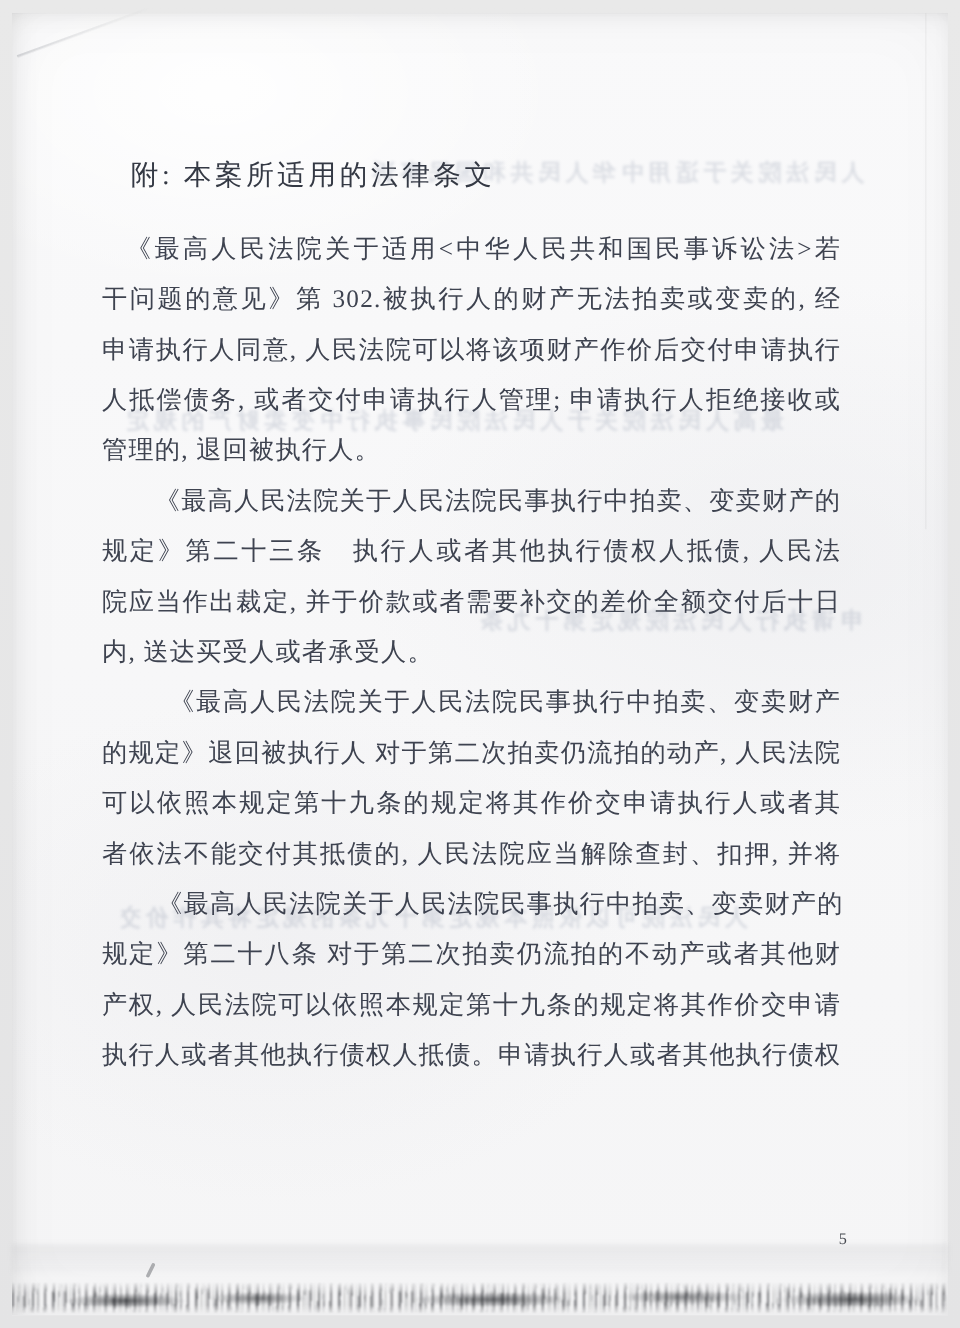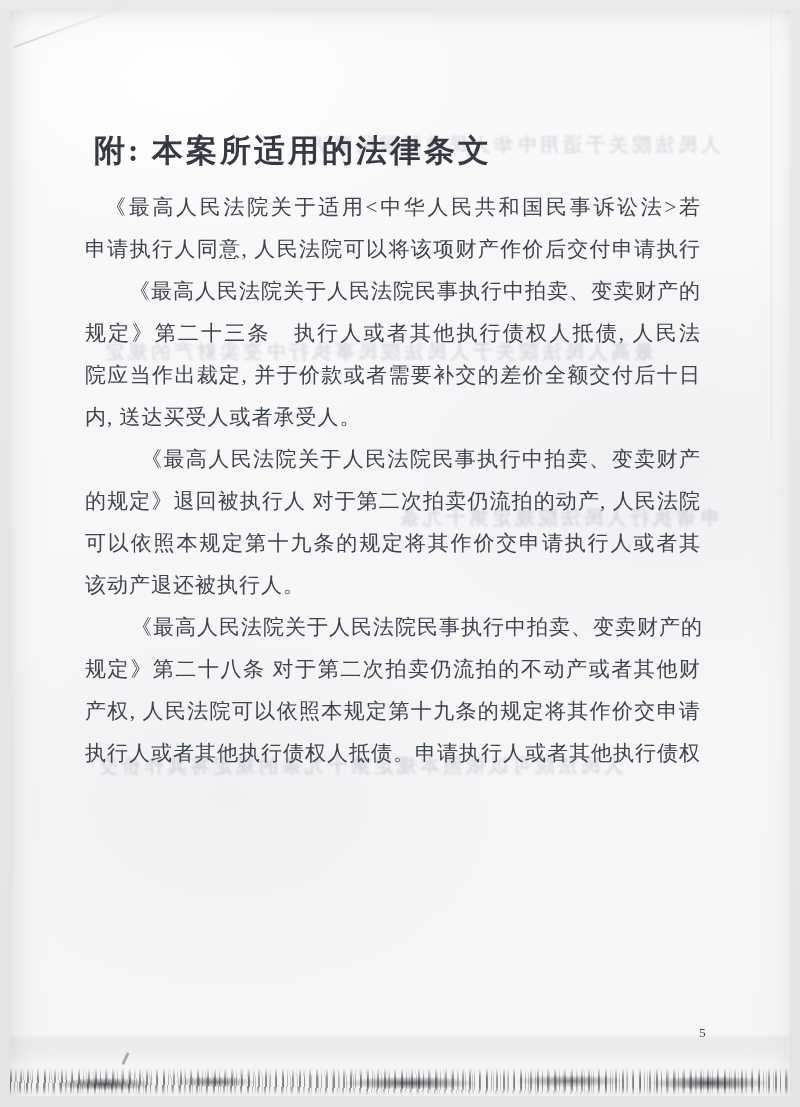--- a/index.html
+++ b/index.html
@@ -26,22 +26,22 @@
   .crease-topleft{
     position:absolute;left:14px;top:46px;width:118px;height:2px;
     background:linear-gradient(90deg, rgba(90,95,105,.22), rgba(90,95,105,0));
     transform:rotate(-20deg);transform-origin:left top;filter:blur(.6px);
   }
   .crease-right{
     position:absolute;left:771px;top:11px;width:1px;height:430px;
     background:rgba(60,65,75,.06);
   }
   .doc-title{
-    position:absolute;left:94px;top:130px;
-    font-size:31px;font-weight:700;letter-spacing:3px;color:#343944;
+    position:absolute;left:109px;top:130px;
+    font-size:23px;font-weight:400;letter-spacing:3px;color:#343944;
     white-space:nowrap;
   }
   .body-text{
     position:absolute;left:85px;top:186px;width:616px;
     font-size:21px;line-height:42px;color:#3e4350;
     letter-spacing:1px;
   }
   .line{
     height:42px;overflow:hidden;white-space:nowrap;
     text-align:justify;text-align-last:justify;
@@ -100,31 +100,34 @@
 
   <div class="bleed b1">人民法院关于适用中华人民共和国民事诉讼法若干问题</div>
   <div class="bleed b2">最高人民法院关于人民法院民事执行中变卖财产的规定第十条</div>
   <div class="bleed b3">申请执行人民法院规定第十九条</div>
   <div class="bleed b4">人民法院可以依照本规定第十九条的规定将其作价交申请执行</div>
 
   <div class="doc-title">附: 本案所适用的法律条文</div>
 
   <div class="body-text">
     <div class="line ps1">《最高人民法院关于适用&lt;中华人民共和国民事诉讼法&gt;若</div>
+    <div class="line">干问题的意见》第 302.被执行人的财产无法拍卖或变卖的, 经</div>
     <div class="line">申请执行人同意, 人民法院可以将该项财产作价后交付申请执行</div>
+    <div class="line">人抵偿债务, 或者交付申请执行人管理; 申请执行人拒绝接收或</div>
+    <div class="line pe">管理的, 退回被执行人。</div>
 
     <div class="line ps2">《最高人民法院关于人民法院民事执行中拍卖、变卖财产的</div>
     <div class="line">规定》第二十三条　执行人或者其他执行债权人抵债, 人民法</div>
     <div class="line">院应当作出裁定, 并于价款或者需要补交的差价全额交付后十日</div>
     <div class="line pe">内, 送达买受人或者承受人。</div>
 
     <div class="line ps3">《最高人民法院关于人民法院民事执行中拍卖、变卖财产</div>
     <div class="line">的规定》退回被执行人 对于第二次拍卖仍流拍的动产, 人民法院</div>
     <div class="line">可以依照本规定第十九条的规定将其作价交申请执行人或者其</div>
-    <div class="line pe">该动产退还被执行人。</div>
+    <div class="line">者依法不能交付其抵债的, 人民法院应当解除查封、扣押, 并将</div>
 
     <div class="line ps4">《最高人民法院关于人民法院民事执行中拍卖、变卖财产的</div>
     <div class="line">规定》第二十八条 对于第二次拍卖仍流拍的不动产或者其他财</div>
     <div class="line">产权, 人民法院可以依照本规定第十九条的规定将其作价交申请</div>
     <div class="line">执行人或者其他执行债权人抵债。申请执行人或者其他执行债权</div>
   </div>
 
   <div class="page-number">5</div>
 
   <div class="pen-mark"></div>

